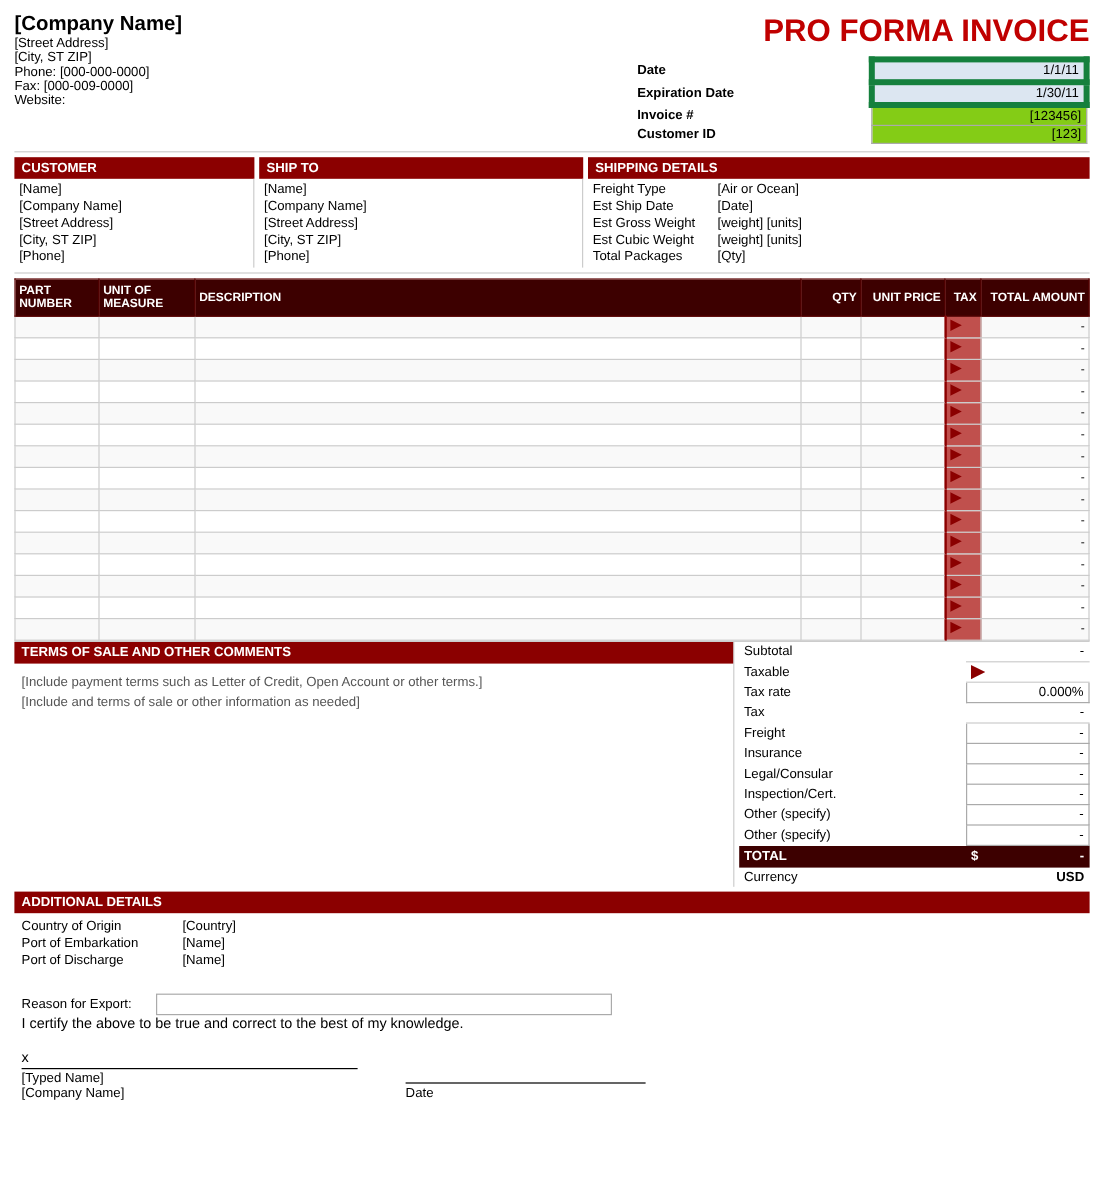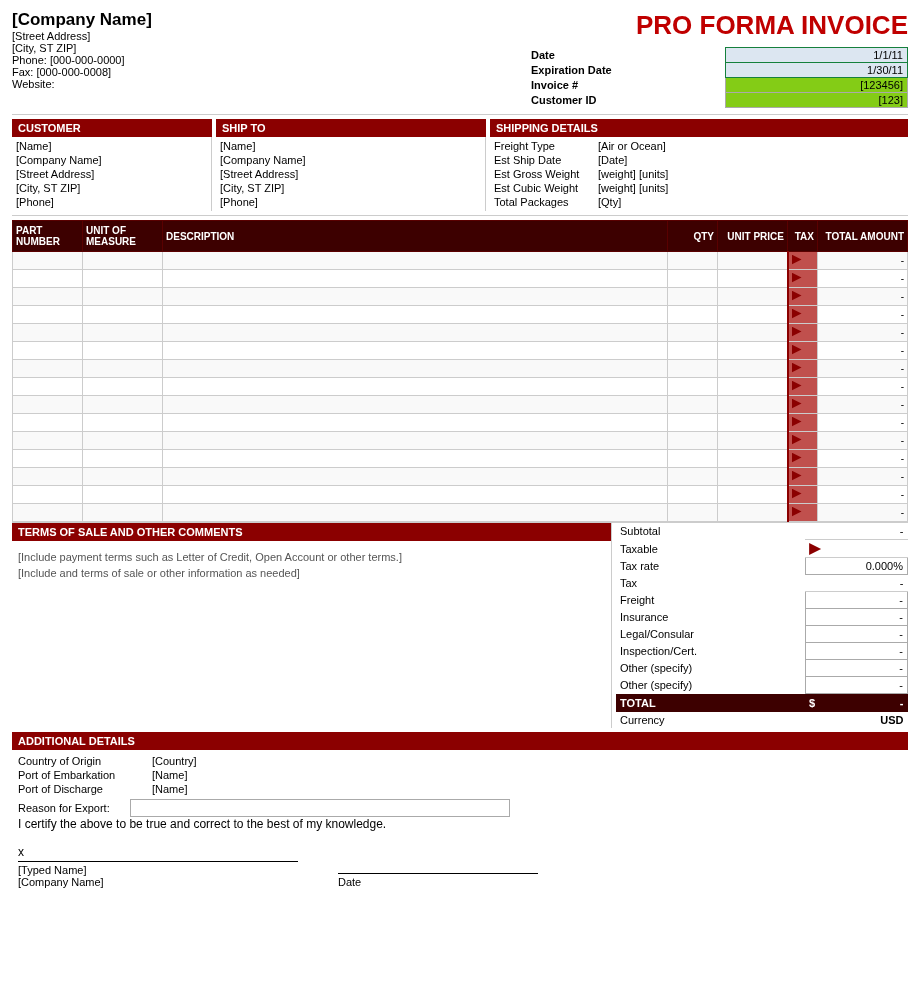--- a/index.html
+++ b/index.html
@@ -26,21 +26,21 @@
       font-size: 26px;
       font-weight: bold;
       color: #c00000;
       margin-bottom: 6px;
     }
     .header-fields-table { width: 100%; border-collapse: collapse; }
     .header-fields-table td { font-size: 11px; padding: 1px 3px; }
     .header-fields-table .label-col { font-weight: bold; white-space: nowrap; }
     .header-fields-table .value-col {
       background: #dce6f1;
-      border: 1px solid #15803d;
+      border: 5px solid #15803d;
       min-width: 80px;
       text-align: right;
       padding-right: 4px;
     }
     .header-fields-table .value-col-white {
       background: #84cc16;
       border: 1px solid #aaa;
       min-width: 80px;
       text-align: right;
       padding-right: 4px;
@@ -151,21 +151,21 @@
       font-weight: bold;
       font-size: 11px;
       padding: 3px 6px;
       text-transform: uppercase;
       margin-top: 4px;
     }
     .additional-content { padding: 4px 6px; font-size: 11px; }
     .additional-row { display: flex; gap: 4px; padding: 1px 0; }
     .additional-label { flex: 0 0 130px; }
     .additional-value { flex: 1; }
-    .reason-row { display: flex; align-items: center; gap: 20px; margin-top: 3px; }
+    .reason-row { display: flex; align-items: center; gap: 20px; margin-top: 21px; }
     .reason-input {
       border: 1px solid #aaa;
       width: 380px;
       height: 18px;
       display: inline-block;
     }
     .certify-text { font-size: 12px; }
     .signature-row { display: flex; gap: 40px; margin-top: 14px; align-items: flex-end; }
     .sig-block { display: flex; flex-direction: column; }
     .sig-line { border-bottom: 1px solid #000; width: 280px; margin-bottom: 2px; }
@@ -178,21 +178,21 @@
   </style>
 </head>
 <body>
 
 <div class="header">
   <div class="header-left">
     <div class="company-name">[Company Name]</div>
     <div class="address-line">[Street Address]</div>
     <div class="address-line">[City, ST  ZIP]</div>
     <div class="address-line">Phone: [000-000-0000]</div>
-    <div class="address-line">Fax: [000-000-0008]</div>
+    <div class="address-line">Fax: [000-009-0000]</div>
     <div class="address-line">Website:</div>
   </div>
   <div class="header-right">
     <div class="pro-forma-title">PRO FORMA INVOICE</div>
     <table class="header-fields-table">
       <tbody>
           <tr>
         <td class="label-col">Date</td>
         <td class="value-col">1/1/11</td>
       </tr>

